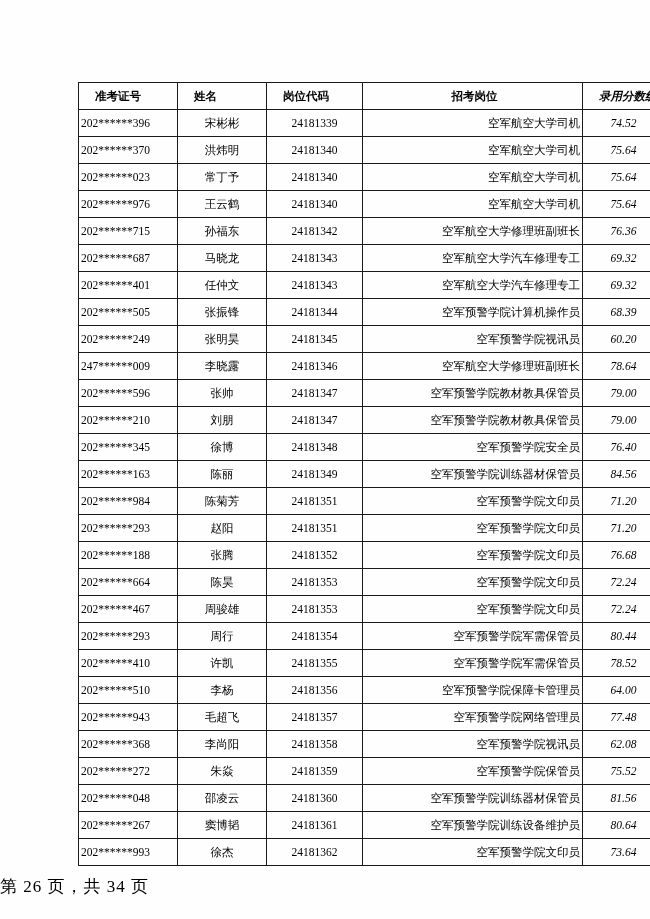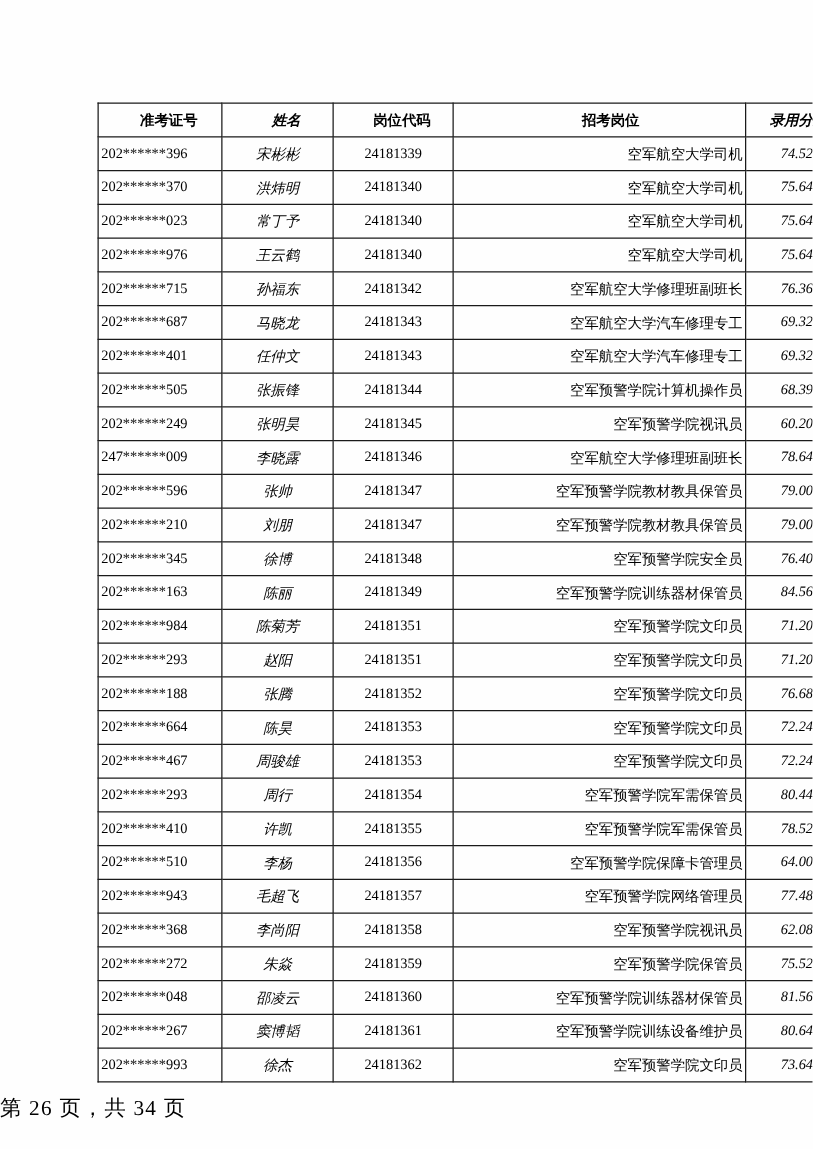--- a/index.html
+++ b/index.html
@@ -13,27 +13,27 @@
     border-collapse:collapse;table-layout:fixed;
   }
   .score-table th,.score-table td{
     border:1px solid #1a1a1a;
     height:26px;
     font-size:11.5px;
     padding:0 2px;
     overflow:hidden;white-space:nowrap;
     font-weight:normal;
   }
-  .score-table th{font-weight:bold;text-align:center;padding-left:16px;}
+  .score-table th{font-weight:bold;text-align:left;padding-left:16px;}
   .col0{width:80px;}
-  .col1{width:70px;text-align:center;font-style:italic;}
+  .col1{width:70px;text-align:center;}
   .col2{width:77px;text-align:center;}
   .col3{width:211px;text-align:right;padding-left:5px;}
   .col4{width:63px;text-align:center;font-style:italic;}
-  th.col3{text-align:center;padding-left:20px;}
+  th.col3{text-align:center;padding-left:6px;}
   .footer{
     position:absolute;left:0;width:650px;top:875px;
     text-align:left;font-size:17px;letter-spacing:1px;
   }
 </style>
 </head>
 <body>
 
 <div class="page">
   <table class="score-table">

